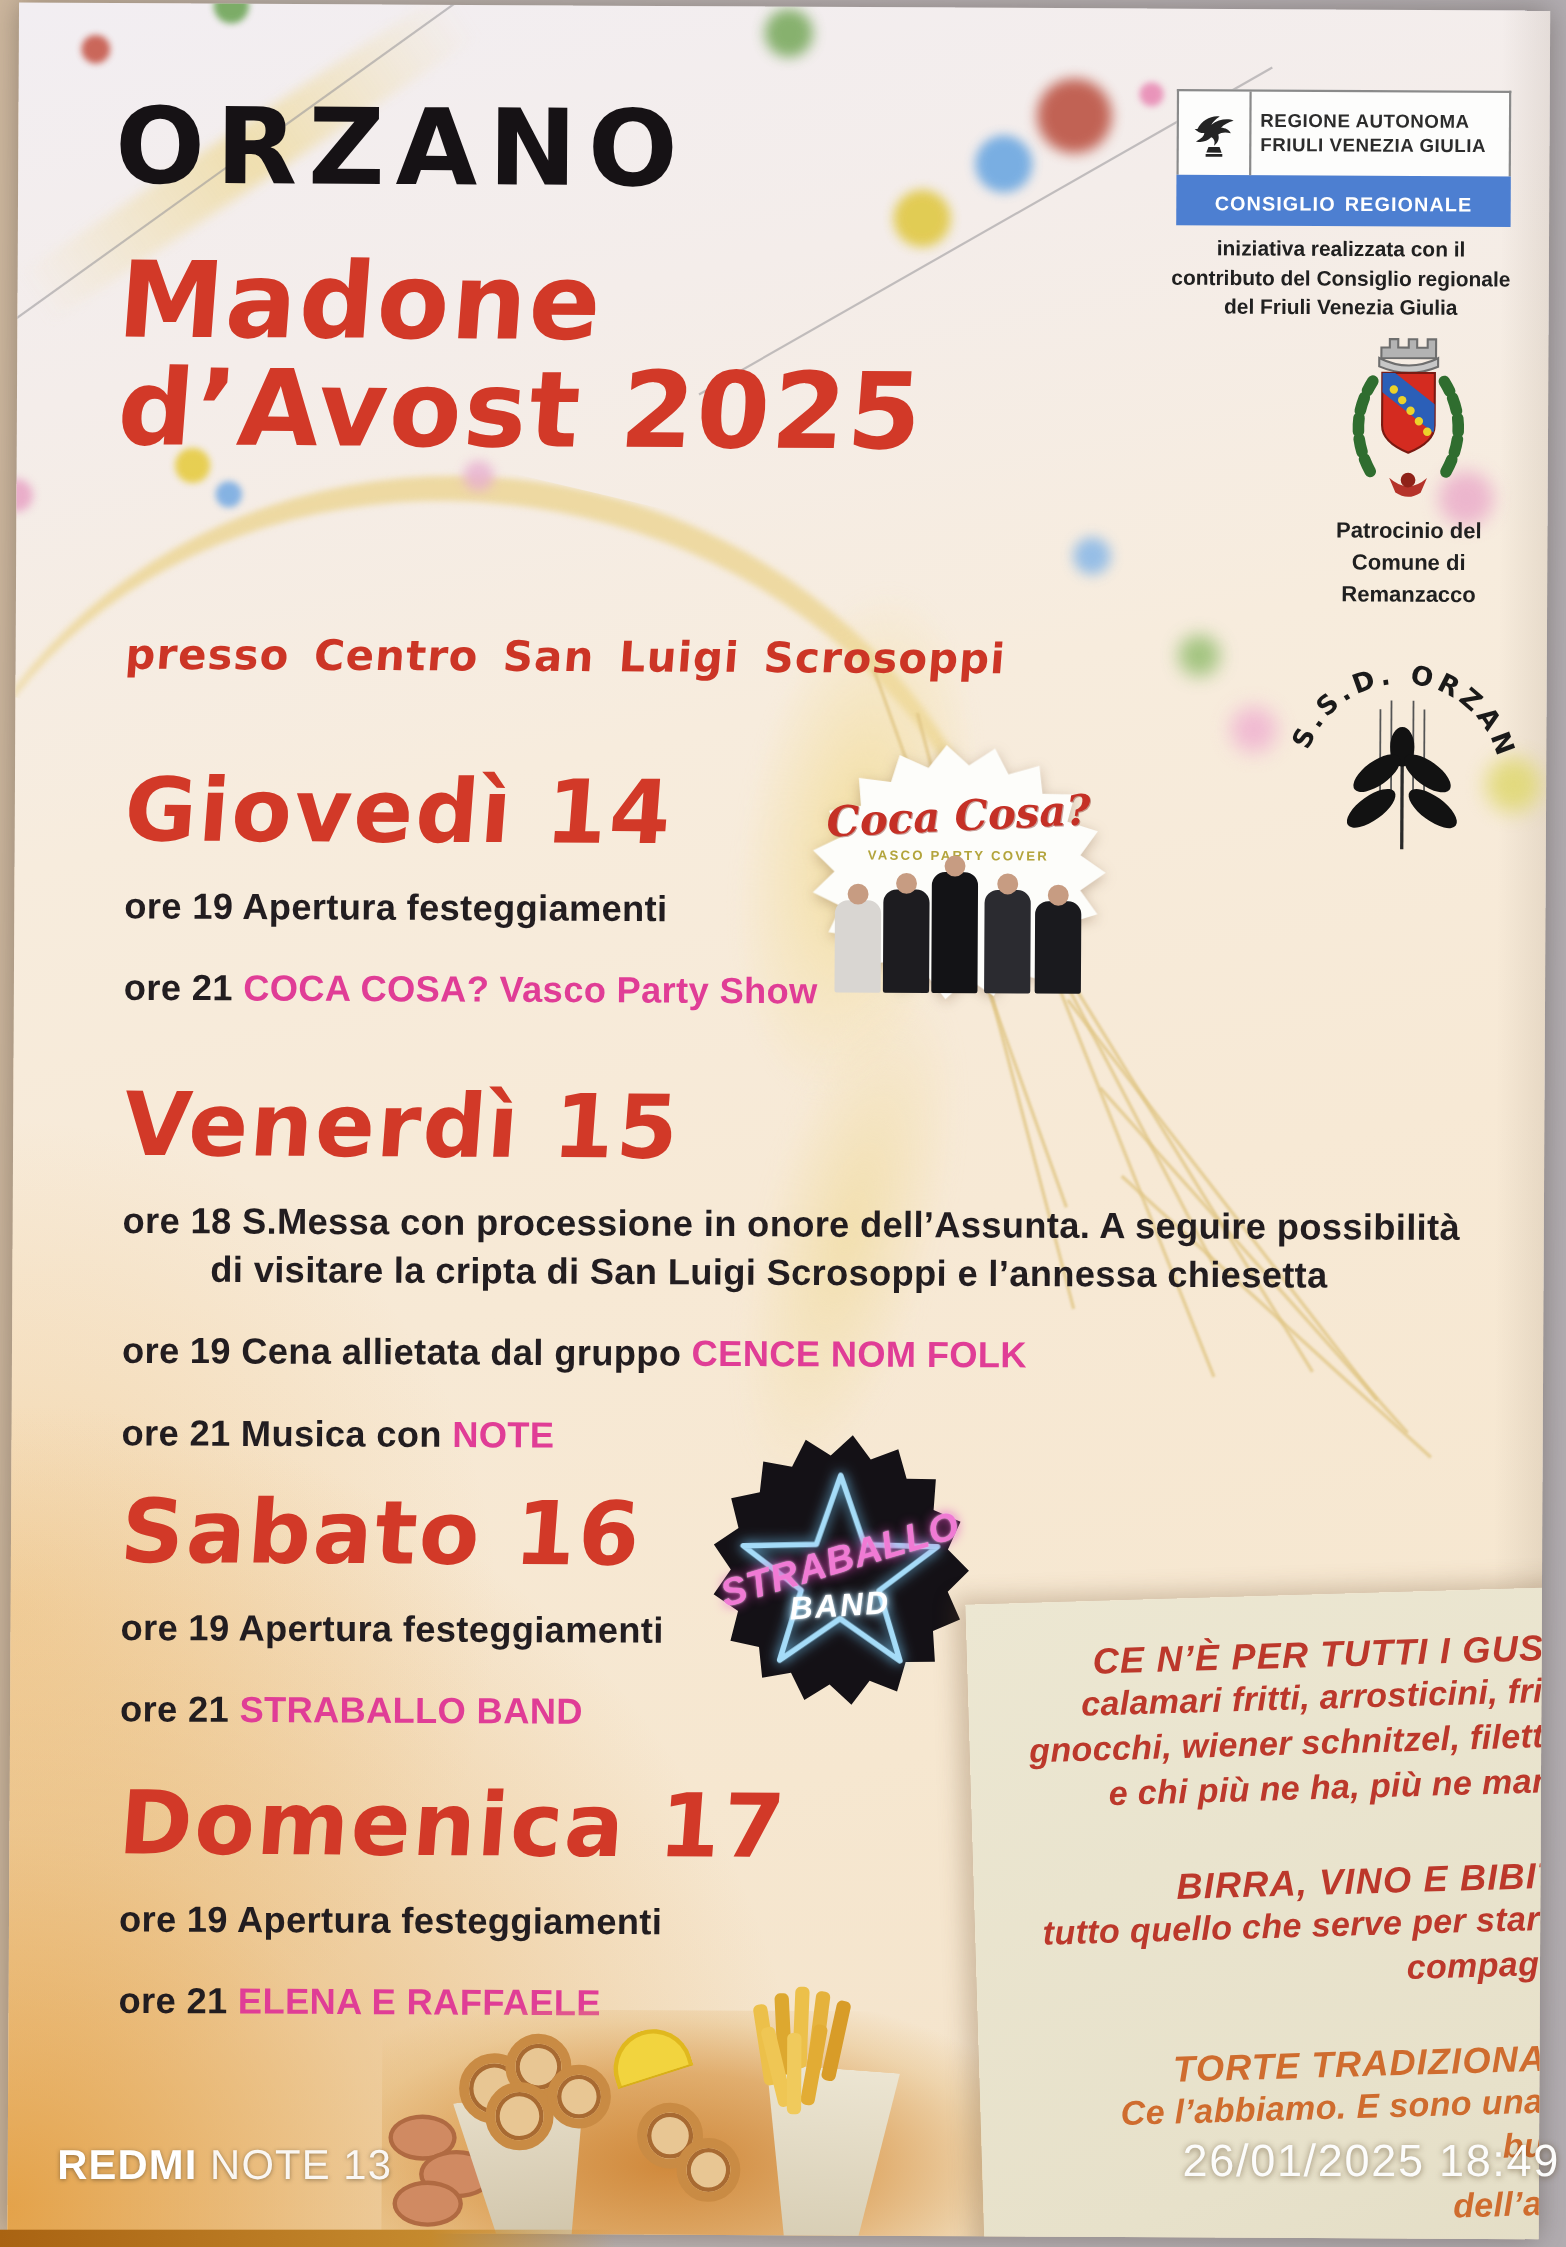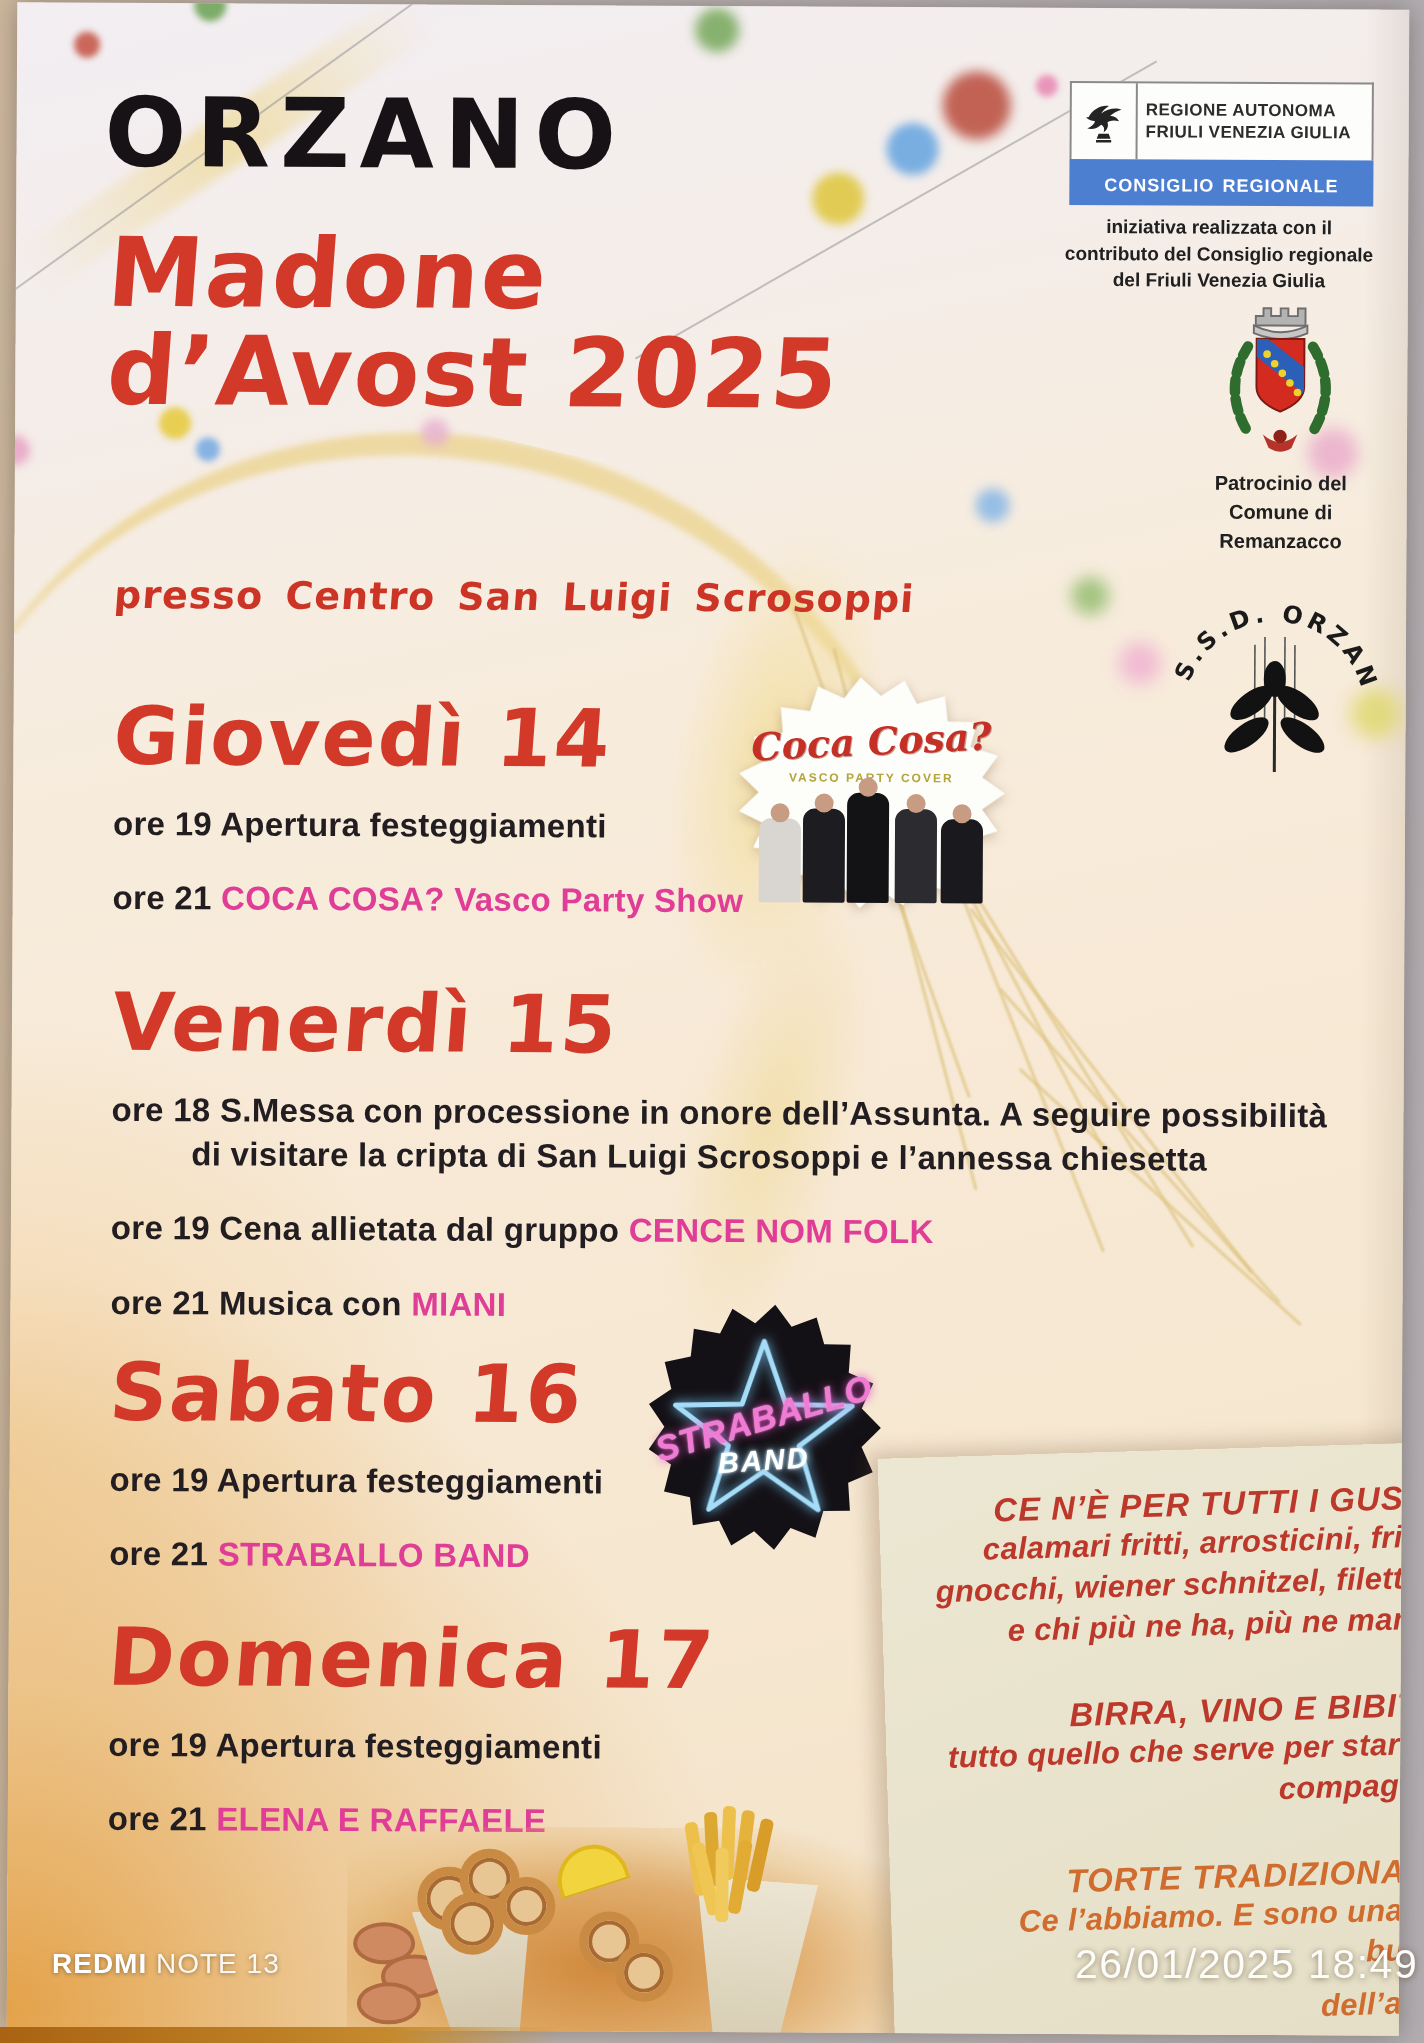--- a/index.html
+++ b/index.html
@@ -96,21 +96,21 @@
     background:radial-gradient(ellipse at 45% 62%,rgba(204,128,46,.9) 0%,rgba(216,150,70,.68) 42%,rgba(226,180,110,.34) 66%,rgba(226,180,110,0) 82%);}
   .cone{position:absolute;clip-path:polygon(10% 0,90% 0,70% 100%,30% 100%);}
   #cone-l{left:58px;top:78px;width:150px;height:146px;background:linear-gradient(#e6ddc8,#cfc3a8);transform:rotate(-7deg);}
   #cone-r{left:328px;top:52px;width:152px;height:172px;background:linear-gradient(#ece5d2,#d6ccb2);transform:rotate(4deg);}
   .ring{position:absolute;border-radius:50%;background:#e8c693;border:9px solid #c98b44;box-shadow:inset 0 0 0 4px #a86a32;}
   .fry{position:absolute;width:13px;height:74px;border-radius:5px;}
   .shrimp{position:absolute;border-radius:50%;background:#d08a62;border:4px solid #b06a42;}
   #lemon{position:absolute;left:206px;top:18px;width:64px;height:38px;border-radius:64px 64px 0 0;
     background:#f2d43e;border:4px solid #e0b81e;border-bottom:2px solid #d8b018;transform:rotate(-18deg);}
   
-  #wm-brand{left:52px;top:1948px;z-index:20;font-size:28px;color:#fff;letter-spacing:1px;
+  #wm-brand{left:52px;top:1948px;z-index:20;font-size:38px;color:#fff;letter-spacing:1px;
     text-shadow:0 1px 4px rgba(60,45,25,.5);}
   #wm-brand b{font-weight:800;} #wm-brand span{font-weight:300;color:rgba(255,255,255,.92);}
   #wm-time{left:1075px;top:1941px;z-index:20;font-size:41px;font-weight:400;letter-spacing:1.5px;color:#fcfcfb;
     text-shadow:0 1px 6px rgba(90,70,40,.65);}
 </style>
 </head>
 <body>
 
 <div id="scene">
   <div id="poster">
@@ -229,21 +229,21 @@
         <div class="day day0">
           <div class="day-title brush">Giovedì 14</div>
           <div class="day-line"><span>ore 19 Apertura festeggiamenti</span></div>
           <div class="day-line gap"><span>ore 21 </span><span class="pink">COCA COSA? Vasco Party Show</span></div>
         </div>
         <div class="day day1">
           <div class="day-title brush">Venerdì 15</div>
           <div class="day-line"><span>ore 18 S.Messa con processione in onore dell’Assunta. A seguire possibilità</span></div>
           <div class="day-line indent"><span>di visitare la cripta di San Luigi Scrosoppi e l’annessa chiesetta</span></div>
           <div class="day-line gap"><span>ore 19 Cena allietata dal gruppo </span><span class="pink">CENCE NOM FOLK</span></div>
-          <div class="day-line gap"><span>ore 21 Musica con </span><span class="pink">MIANI</span></div>
+          <div class="day-line gap"><span>ore 21 Musica con </span><span class="pink">NOTE</span></div>
         </div>
         <div class="day day2">
           <div class="day-title brush">Sabato 16</div>
           <div class="day-line"><span>ore 19 Apertura festeggiamenti</span></div>
           <div class="day-line gap"><span>ore 21 </span><span class="pink">STRABALLO BAND</span></div>
         </div>
         <div class="day day3">
           <div class="day-title brush">Domenica 17</div>
           <div class="day-line"><span>ore 19 Apertura festeggiamenti</span></div>
           <div class="day-line gap"><span>ore 21 </span><span class="pink">ELENA E RAFFAELE</span></div>

